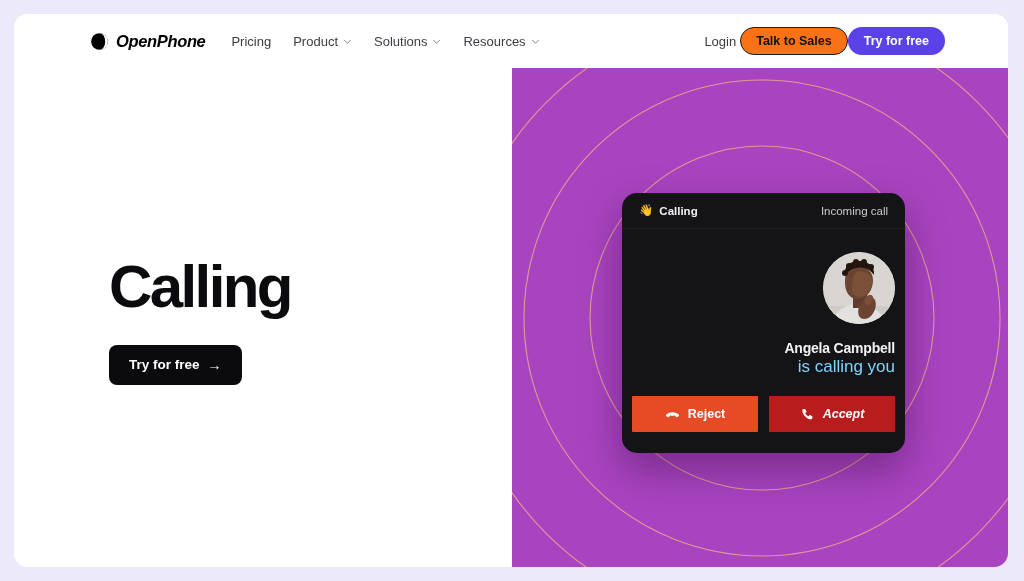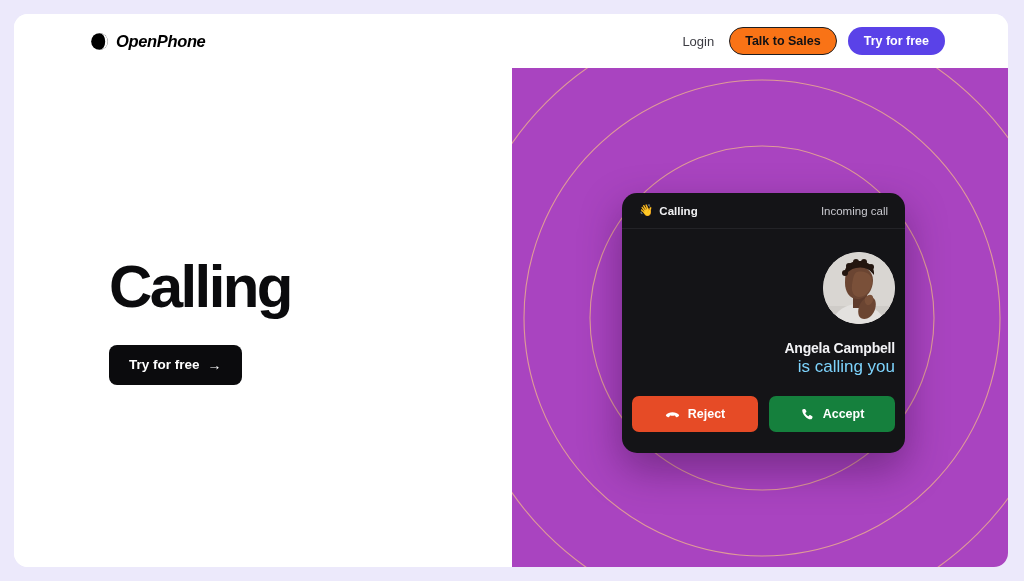--- a/index.html
+++ b/index.html
@@ -82,21 +82,20 @@
     height: 9px;
     display: block;
     opacity: .75;
   }
 
   .nav-right {
     margin-left: auto;
     margin-right: 63px;
     display: flex;
     align-items: center;
-    gap: 11px;
   }
   .login-link {
     font-size: 13px;
     color: #3c3c43;
     cursor: pointer;
     margin-right: 4px;
   }
   .btn-outline {
     font-size: 12.5px;
     font-weight: bold;
@@ -248,49 +247,77 @@
   .call-actions {
     margin-top: 19px;
     display: flex;
     gap: 11px;
     width: 100%;
   }
   .call-btn {
     flex: 1;
     height: 36px;
     border: none;
-    border-radius: 7px;
+    border-radius: 1px;
     display: flex;
     align-items: center;
     justify-content: center;
     gap: 8px;
     font-size: 12.5px;
     font-weight: bold;
     color: #ffffff;
     cursor: pointer;
   }
   .btn-reject { background: #e64b26; }
-  .btn-accept { background: #15803d; }
+  .btn-accept { background: #b91c1c; font-style: italic; }
   .call-btn svg { display: block; }
 </style>
 </head>
 <body>
 
 <div class="page-frame">
 
   <nav class="navbar">
 
     <div class="brand">
       <svg class="brand-mark" viewBox="0 0 24 24">
         <circle cx="12" cy="12" r="10.5" fill="#000000"></circle>
         <path d="M12 1.5 A10.5 10.5 0 0 1 12 22.5 A7.2 10.5 0 0 0 12 1.5 Z" fill="#ffffff"></path>
       </svg>
       <span class="brand-name">OpenPhone</span>
     </div>
 
+    <div class="nav-links">
+
+      <div class="nav-link">
+        <span>Pricing</span>
+      </div>
+
+      <div class="nav-link">
+        <span>Product</span>
+        <svg class="chev" viewBox="0 0 12 12">
+          <path d="M2 4.3 L6 8.3 L10 4.3" fill="none" stroke="#3c3c43" stroke-width="1.15" stroke-linecap="round" stroke-linejoin="round"></path>
+        </svg>
+      </div>
+
+      <div class="nav-link">
+        <span>Solutions</span>
+        <svg class="chev" viewBox="0 0 12 12">
+          <path d="M2 4.3 L6 8.3 L10 4.3" fill="none" stroke="#3c3c43" stroke-width="1.15" stroke-linecap="round" stroke-linejoin="round"></path>
+        </svg>
+      </div>
+
+      <div class="nav-link">
+        <span>Resources</span>
+        <svg class="chev" viewBox="0 0 12 12">
+          <path d="M2 4.3 L6 8.3 L10 4.3" fill="none" stroke="#3c3c43" stroke-width="1.15" stroke-linecap="round" stroke-linejoin="round"></path>
+        </svg>
+      </div>
+
+    </div>
 
     <div class="nav-right">
       <span class="login-link">Login</span>
       <button class="btn-outline">Talk to Sales</button>
       <button class="btn-primary">Try for free</button>
     </div>
 
   </nav>
 
   <section class="hero-left">

